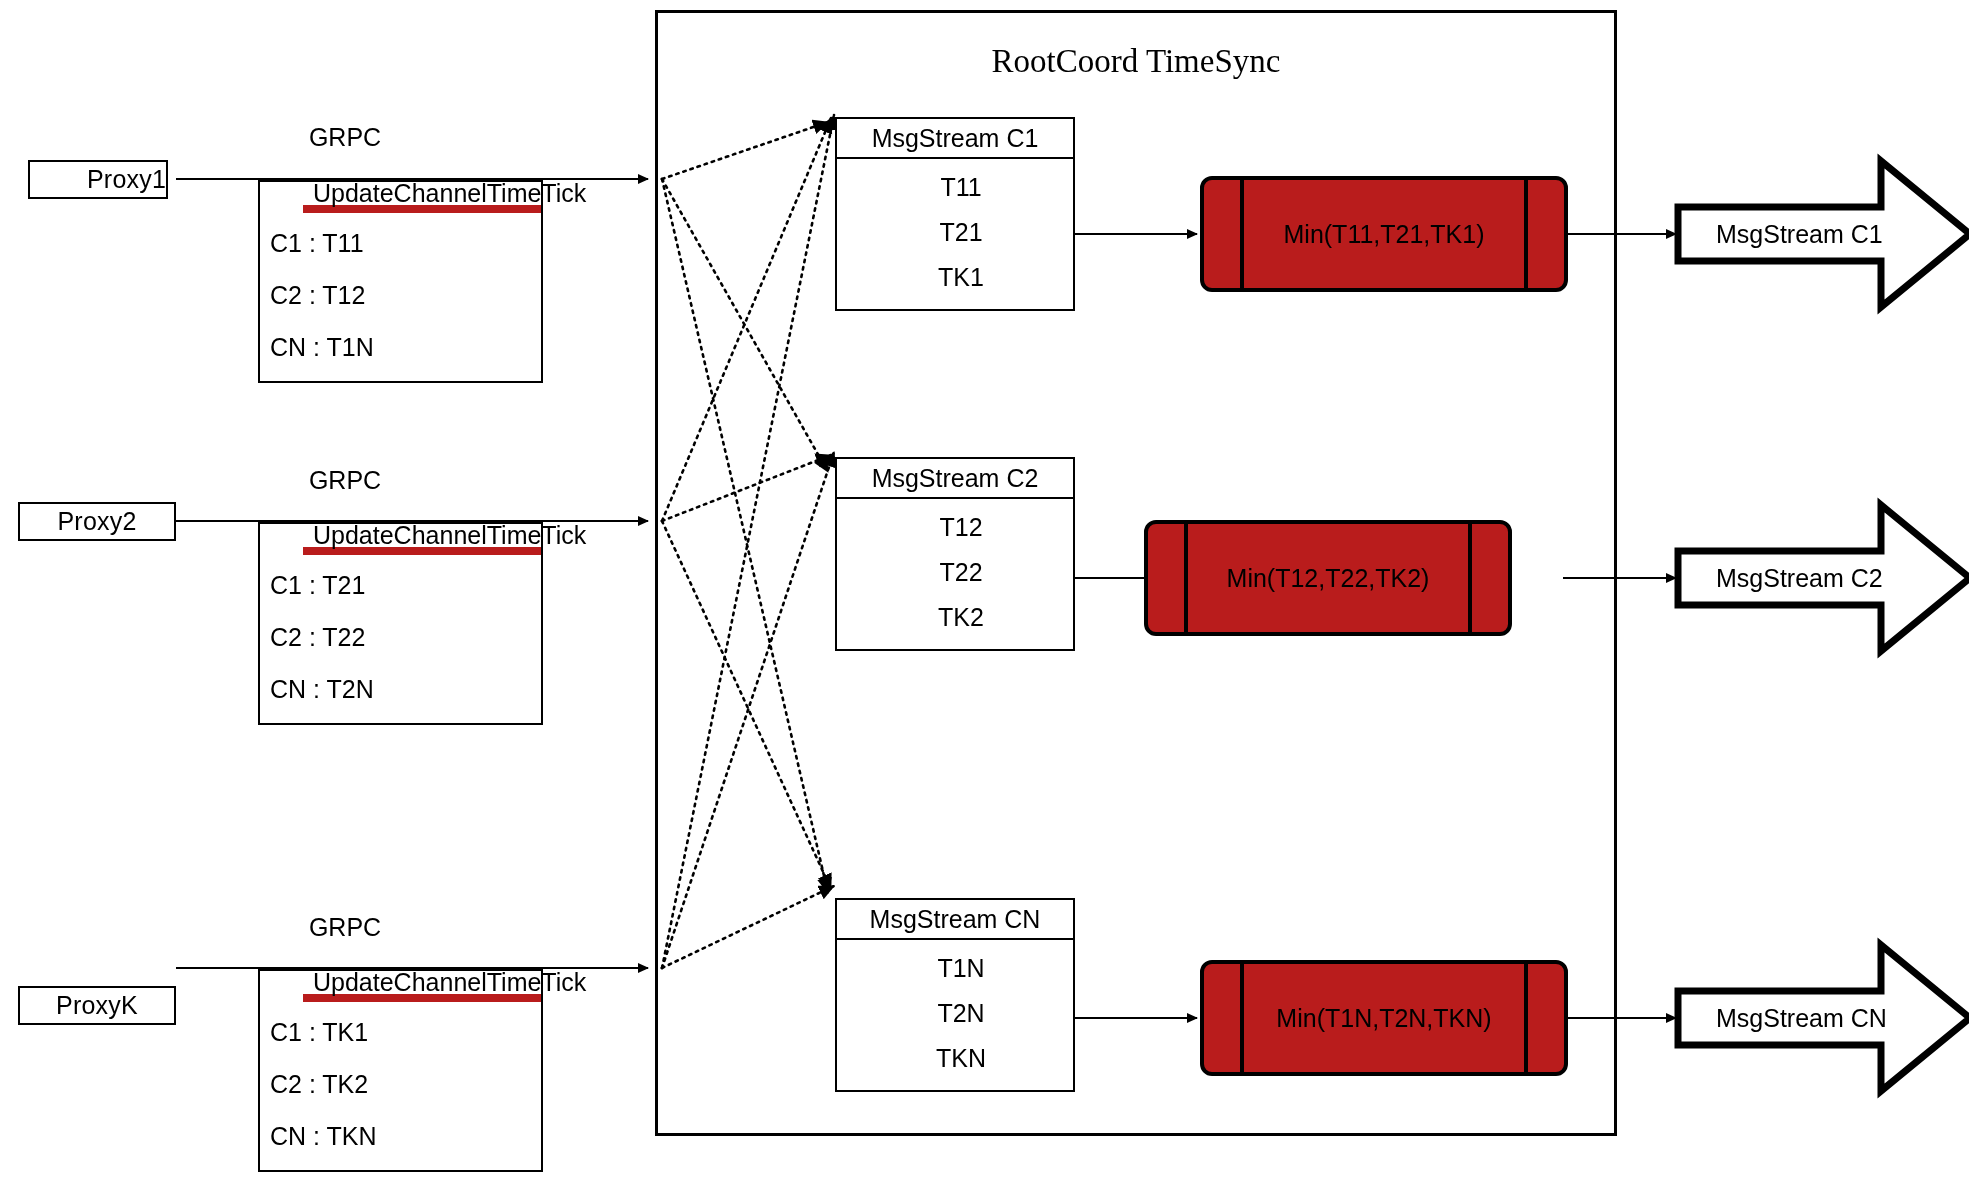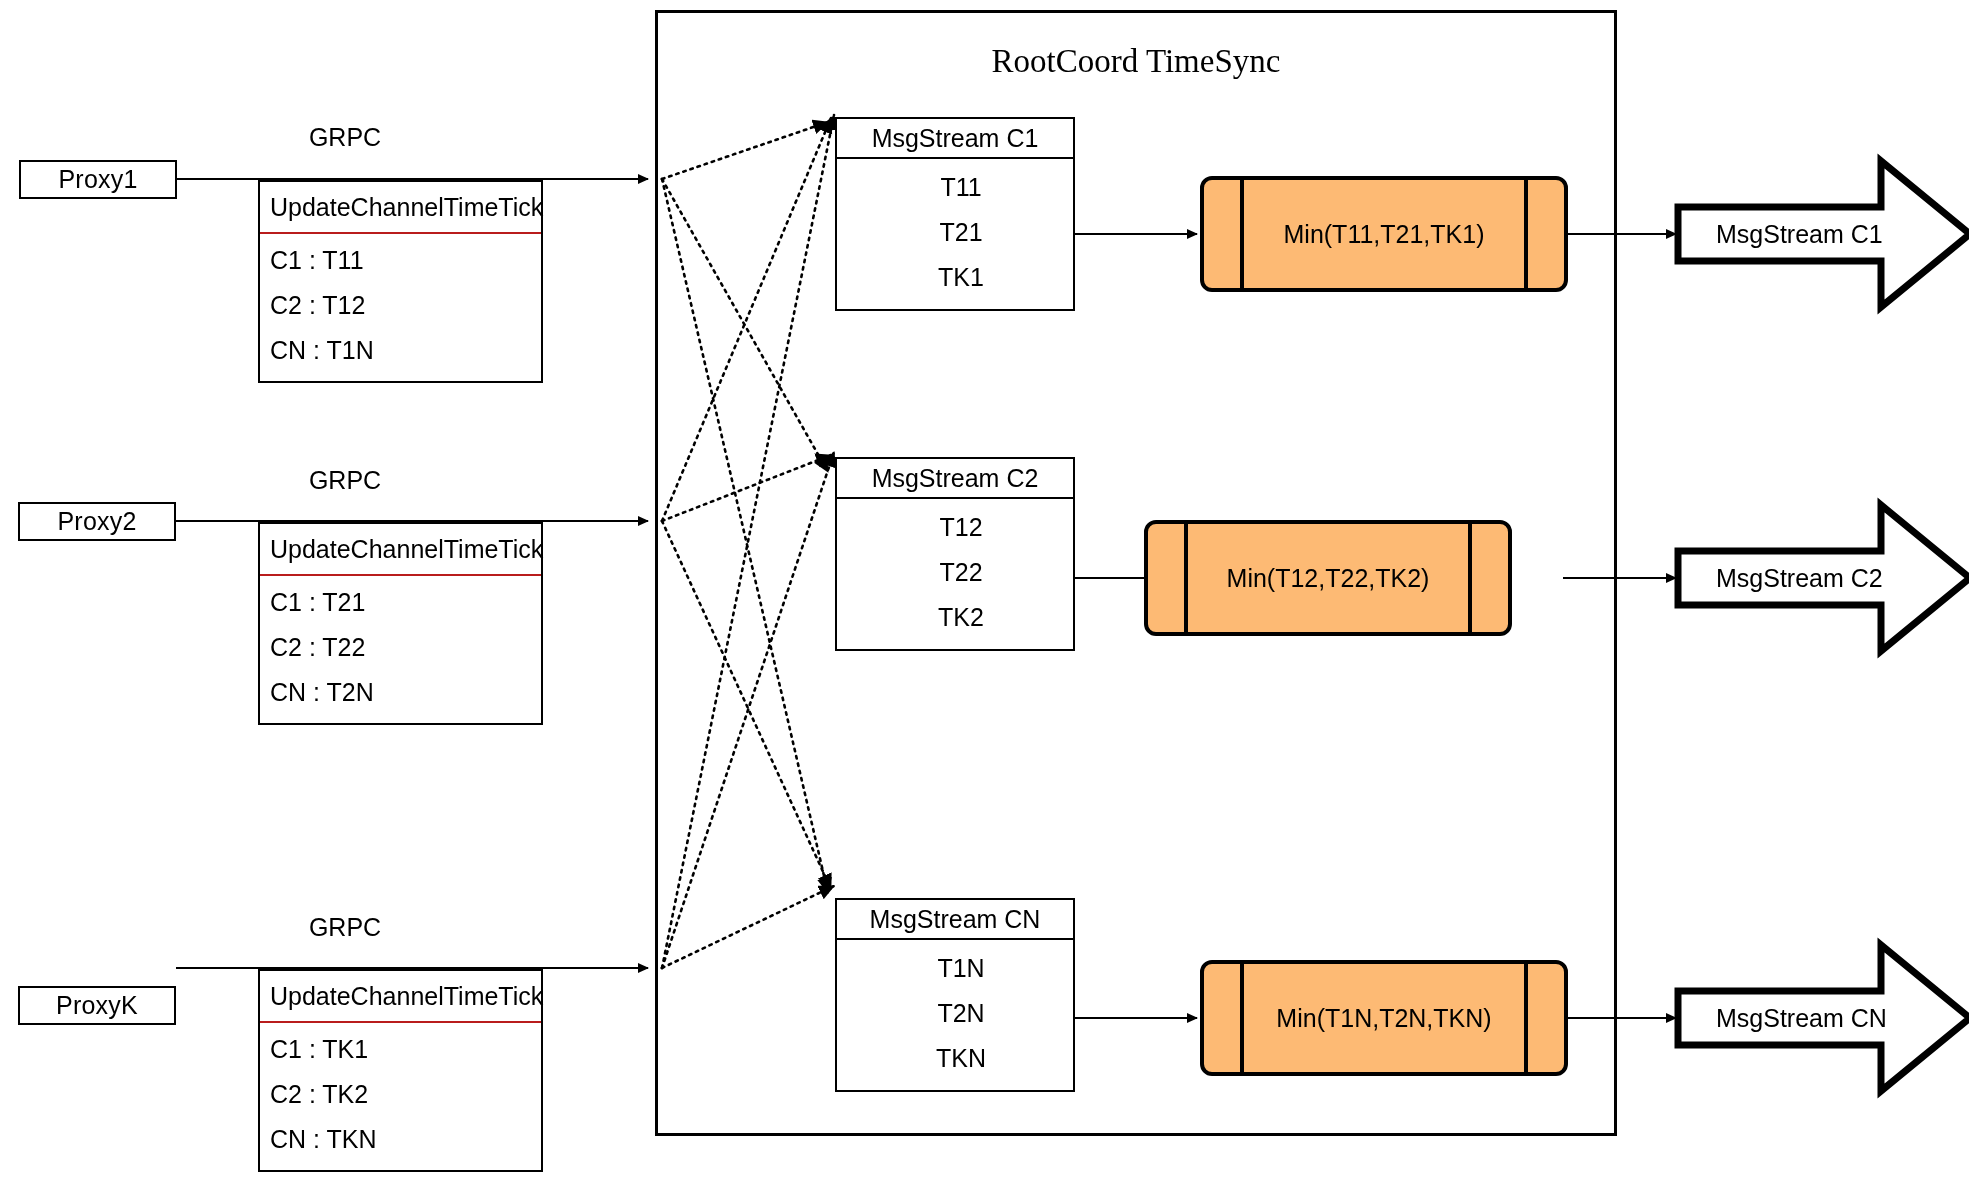--- a/index.html
+++ b/index.html
@@ -50,27 +50,28 @@
     text-align: center;
     white-space: nowrap;
   }
 
   
   .tick-table {
     display: flex;
     flex-direction: column;
   }
   .tick-head {
-    height: 52px;
-    border-bottom: 2px solid #b91c1c;
+    height: 31px;
+    border-bottom: 8px solid #b91c1c;
     display: flex;
     align-items: center;
     padding-left: 10px;
     font-size: 25px;
     box-sizing: border-box;
+    margin-left: 43px;
   }
   .tick-body {
     flex: 1;
     display: flex;
     flex-direction: column;
     justify-content: space-around;
     padding: 4px 0 8px 10px;
     box-sizing: border-box;
   }
   .tick-row { font-size: 25px; line-height: 1.05; }
@@ -93,21 +94,21 @@
     justify-content: space-around;
     padding: 6px 0 10px 12px;
     box-sizing: border-box;
   }
   .ms-row { font-size: 25px; line-height: 1.05; text-align: center; }
 
   
   .min-box {
     position: absolute;
     box-sizing: border-box;
-    background: #fdba74;
+    background: #b91c1c;
     border: 4px solid #000;
     border-radius: 12px;
     padding-left: 36px;
   }
   .min-box .bar {
     position: absolute;
     top: -4px;
     bottom: -4px;
     width: 4px;
     background: #000;
@@ -199,21 +200,21 @@
     <g>
       <line x1="1563" y1="234" x2="1676" y2="234" stroke="#000" stroke-width="2" marker-end="url(#arrowSolid)"></line>
       <line x1="1563" y1="578" x2="1676" y2="578" stroke="#000" stroke-width="2" marker-end="url(#arrowSolid)"></line>
       <line x1="1563" y1="1018" x2="1676" y2="1018" stroke="#000" stroke-width="2" marker-end="url(#arrowSolid)"></line>
     </g>
   </svg>
 
   <div class="panel" style="left:655px; top:10px; width:962px; height:1126px;"></div>
   <div class="panel-title" style="left:655px; top:43px; width:962px;">RootCoord TimeSync</div>
 
-  <div class="node bdr proxy-box" style="left:19px; top:160px; width:158px; height:39px;">
+  <div class="node bdr proxy-box" style="left:28px; top:160px; width:140px; height:39px;justify-content:flex-end;">
     <span>Proxy1</span>
   </div>
   <div class="grpc-label" style="left:200px; top:123px; width:290px;">GRPC</div>
 
   <div class="node bdr tick-table" style="left:258px; top:180px; width:285px; height:203px;">
     <div class="tick-head">UpdateChannelTimeTick</div>
     <div class="tick-body">
       <div class="tick-row">C1 :  T11</div>
       <div class="tick-row">C2 :  T12</div>
       <div class="tick-row">CN : T1N</div>

